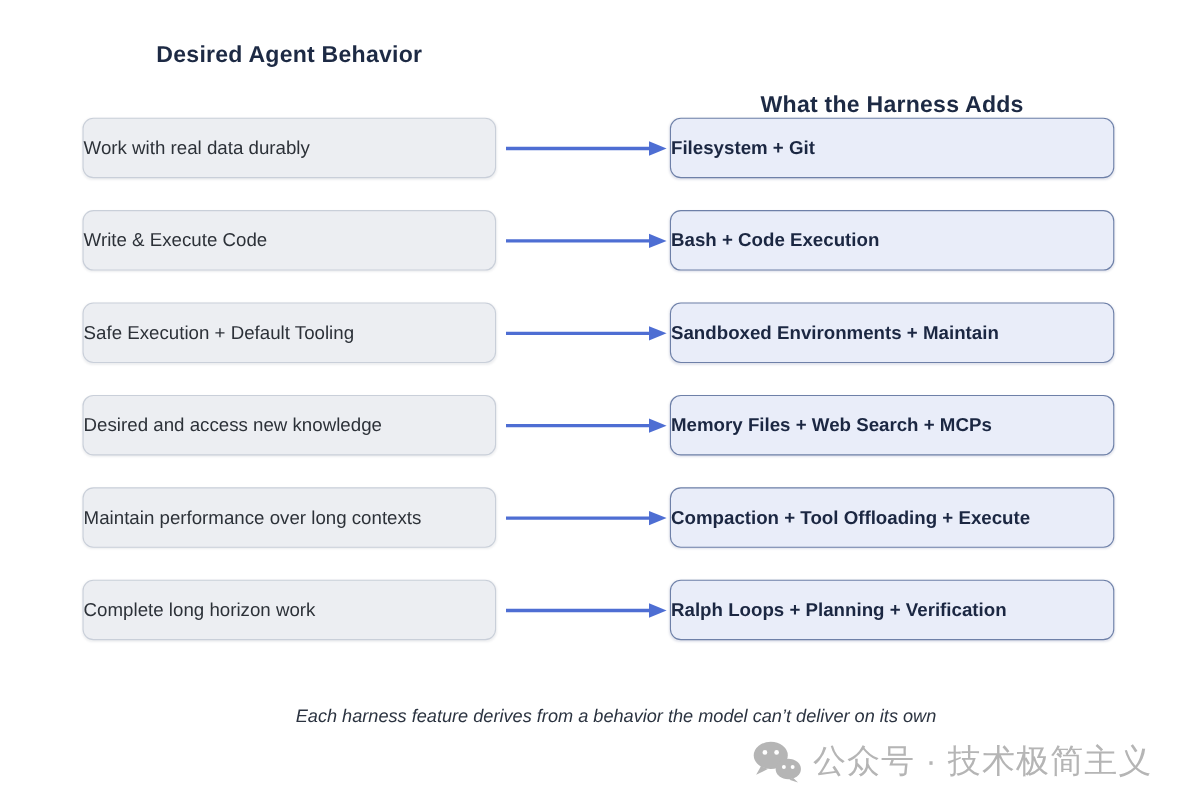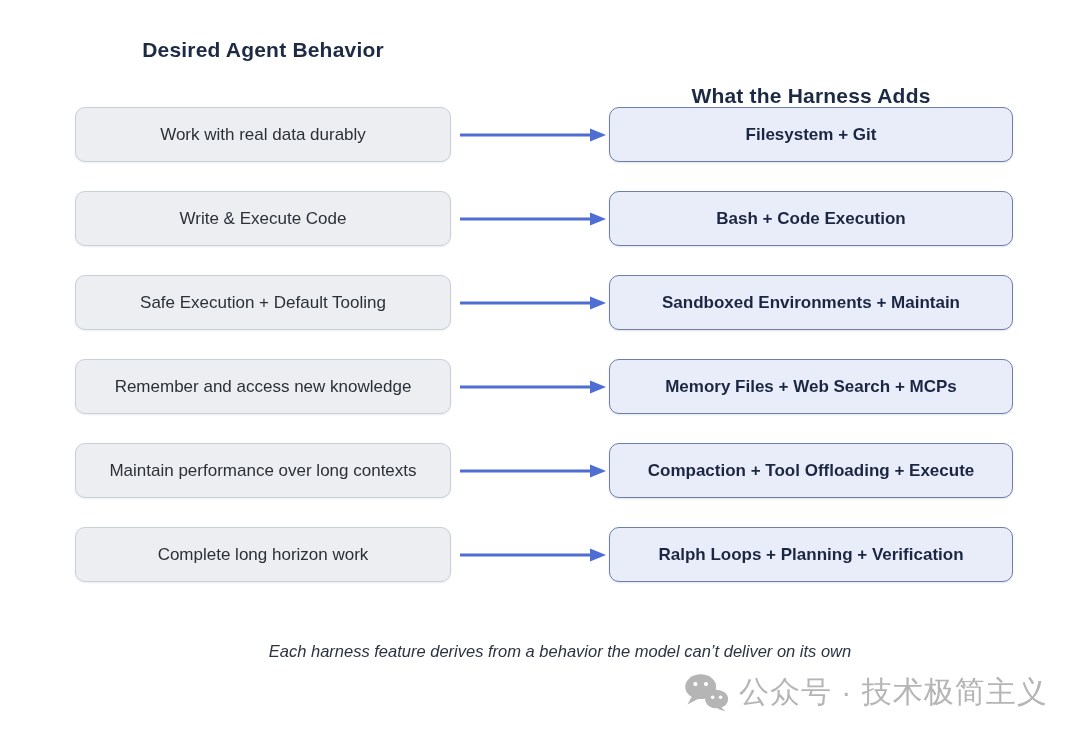--- a/index.html
+++ b/index.html
@@ -36,21 +36,21 @@
     height: 55px;
   }
   .box {
     position: absolute;
     top: 0;
     height: 55px;
     box-sizing: border-box;
     border-radius: 10px;
     display: flex;
     align-items: center;
-    justify-content: center;
+    justify-content: flex-start;
     text-align: center;
   }
   .box.behavior {
     left: 75px;
     width: 376px;
     background: var(--behavior-box-fill, #eceef2);
     border: 1.5px solid var(--behavior-box-border, #c9cfd9);
     box-shadow: 0 1px 2px rgba(25, 35, 60, 0.08);
   }
   .box.behavior .box-label {
@@ -151,21 +151,21 @@
       <line x1="1" y1="8" x2="132" y2="8" stroke="currentColor" stroke-width="3"></line>
       <polygon points="131,1.5 147,8 131,14.5" fill="currentColor"></polygon>
     </svg>
     <div class="box harness">
       <span class="box-label">Sandboxed Environments + Maintain</span>
     </div>
   </div>
 
   <div class="row" style="top:359px">
     <div class="box behavior">
-      <span class="box-label">Remember and access new knowledge</span>
+      <span class="box-label">Desired and access new knowledge</span>
     </div>
     <svg class="arrow" viewBox="0 0 148 16">
       <line x1="1" y1="8" x2="132" y2="8" stroke="currentColor" stroke-width="3"></line>
       <polygon points="131,1.5 147,8 131,14.5" fill="currentColor"></polygon>
     </svg>
     <div class="box harness">
       <span class="box-label">Memory Files + Web Search + MCPs</span>
     </div>
   </div>
 

